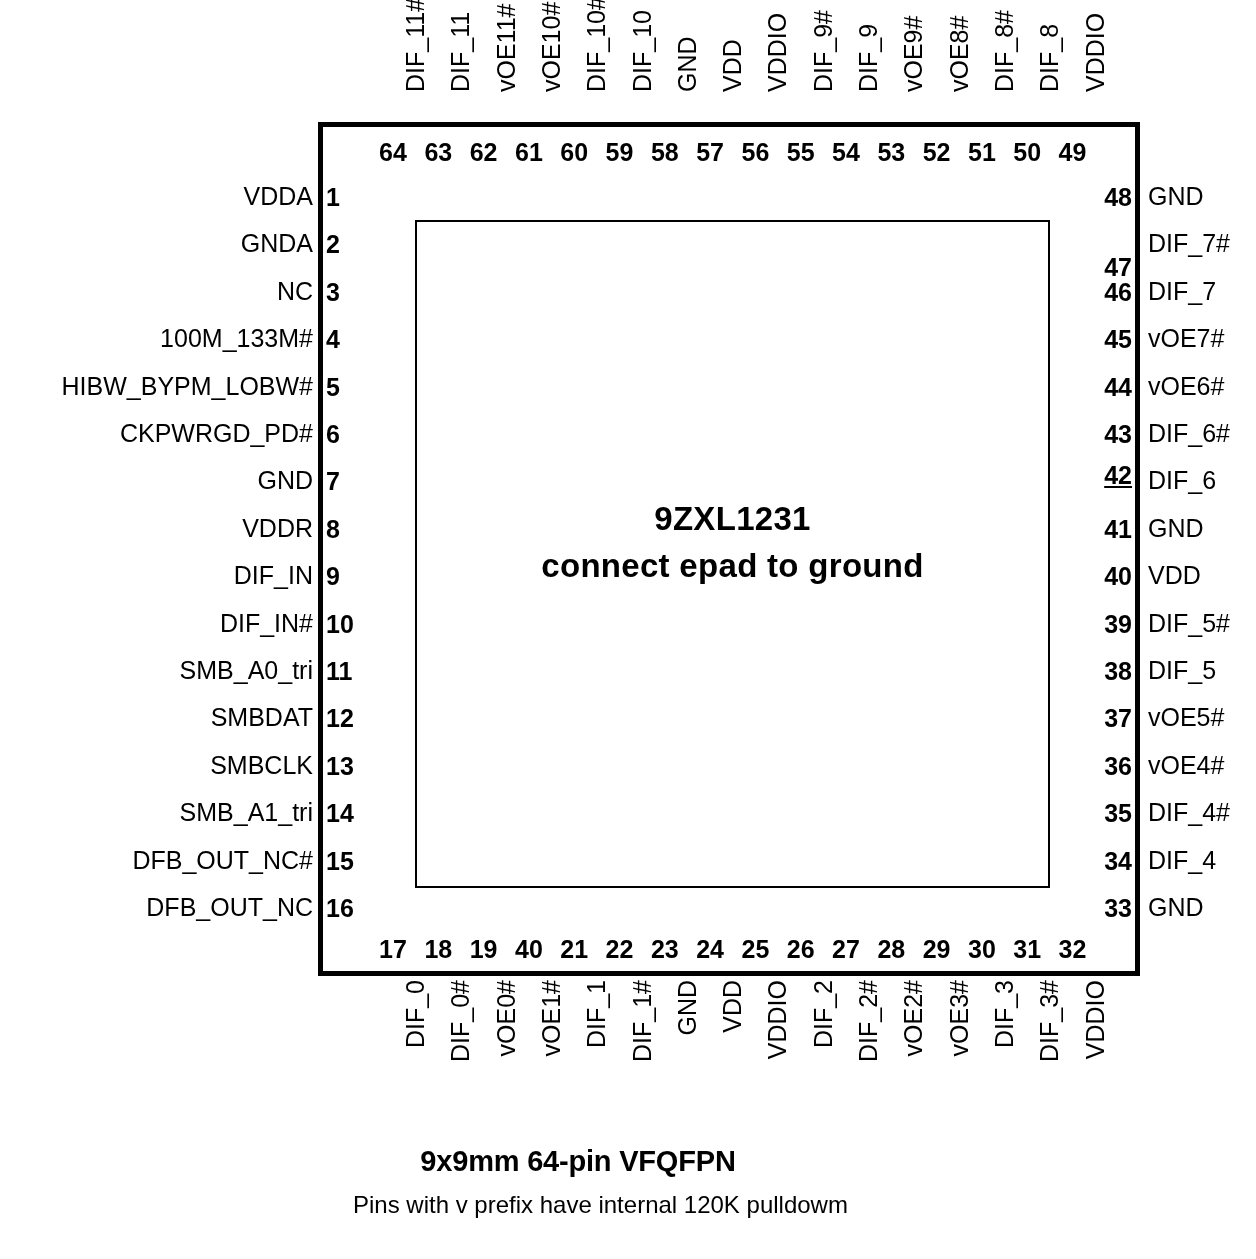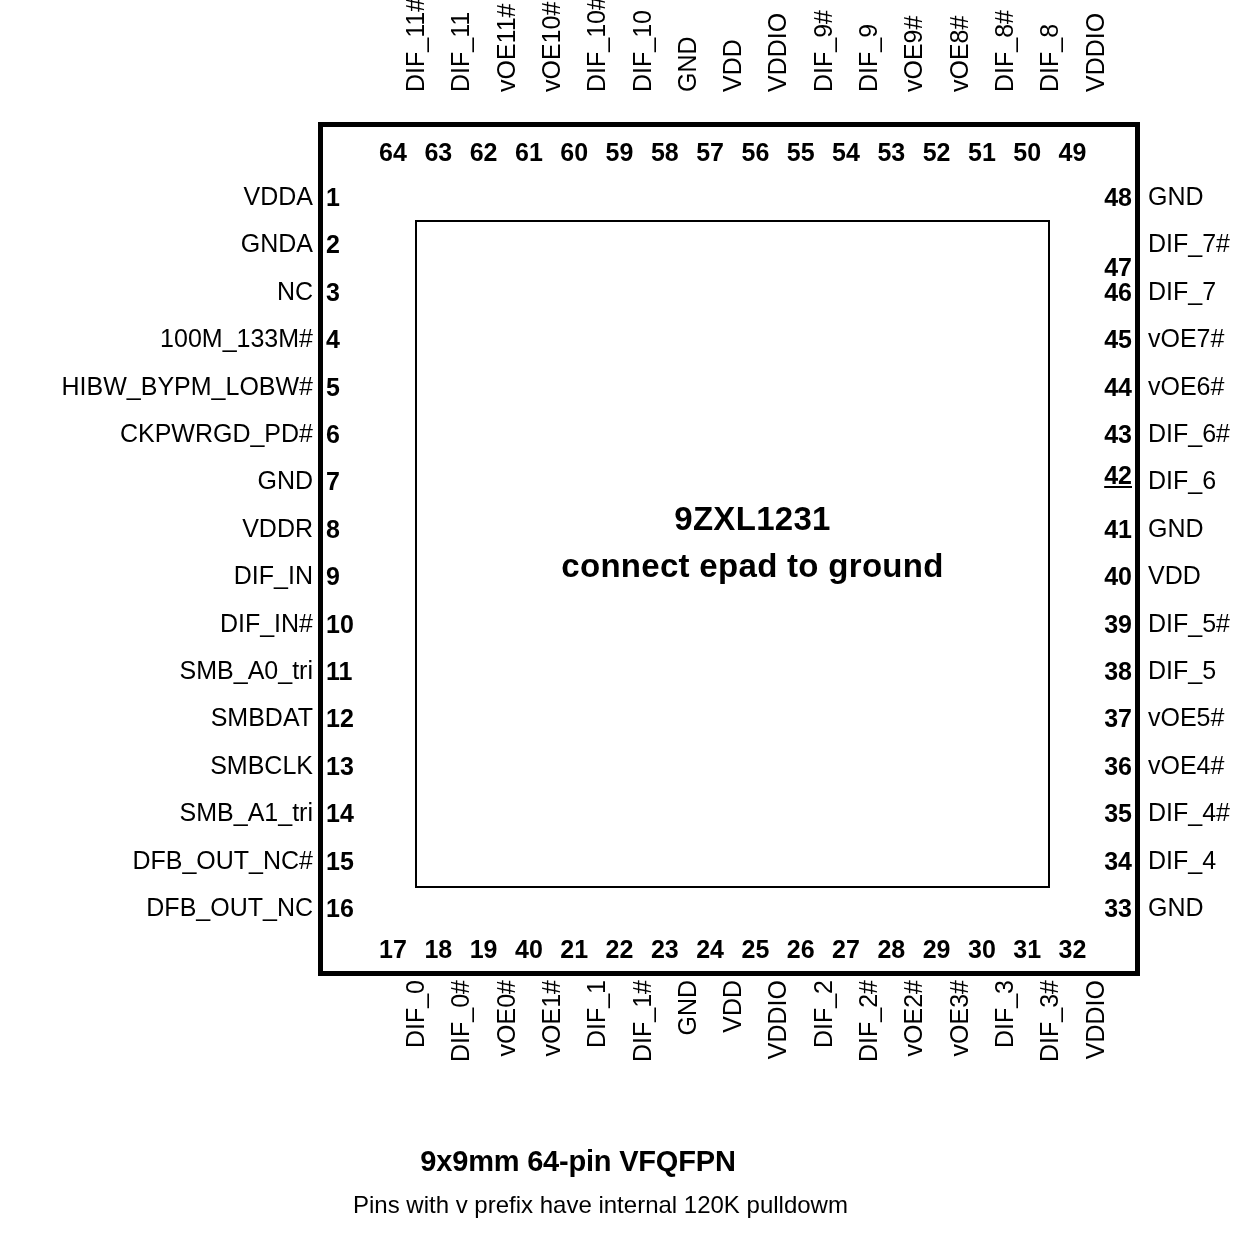--- a/index.html
+++ b/index.html
@@ -44,21 +44,20 @@
   .center-block {
     position: absolute;
     left: 415px;
     top: 495px;
     width: 635px;
     text-align: center;
     font-weight: bold;
     font-size: 33px;
     line-height: 47px;
     letter-spacing: 0.3px;
-    padding-left: 20px;
   }
 
   
   .pinnum {
     position: absolute;
     font-size: 25px;
     font-weight: bold;
     line-height: 25px;
     color: #000;
     white-space: nowrap;

